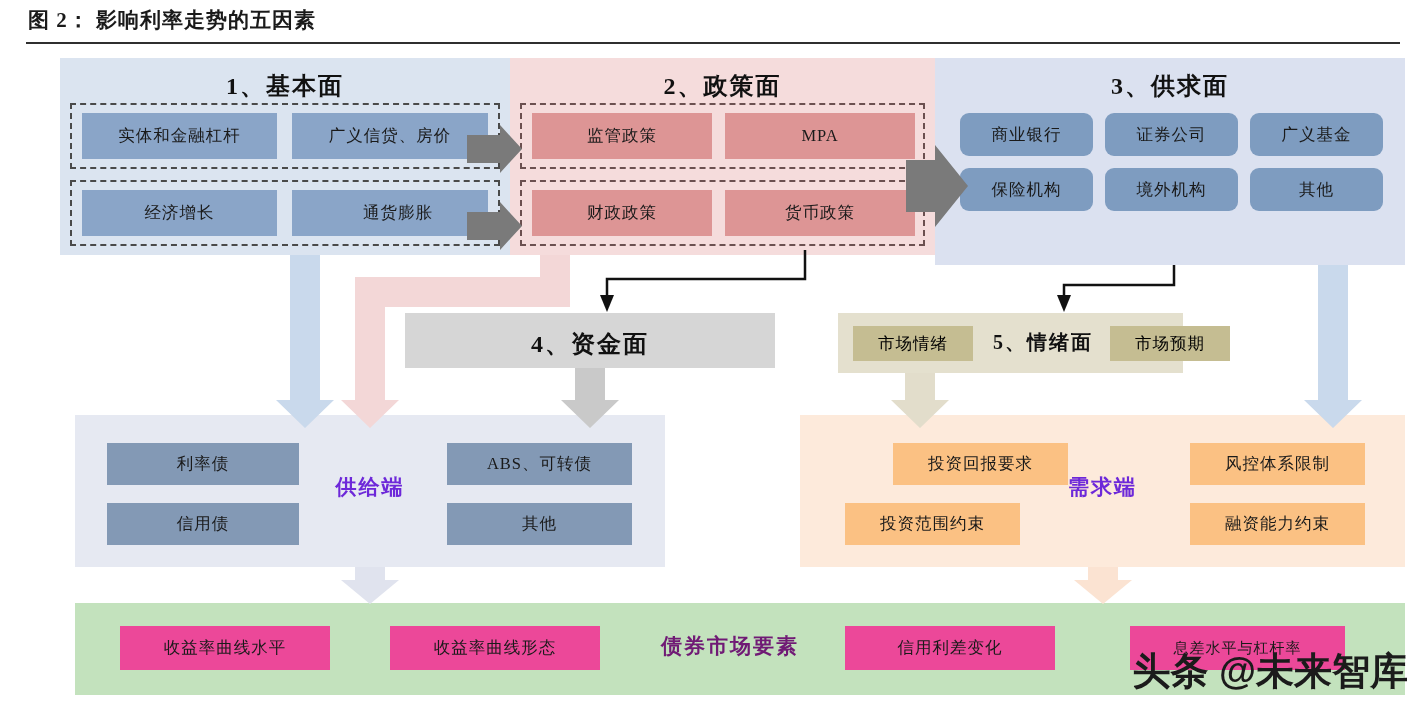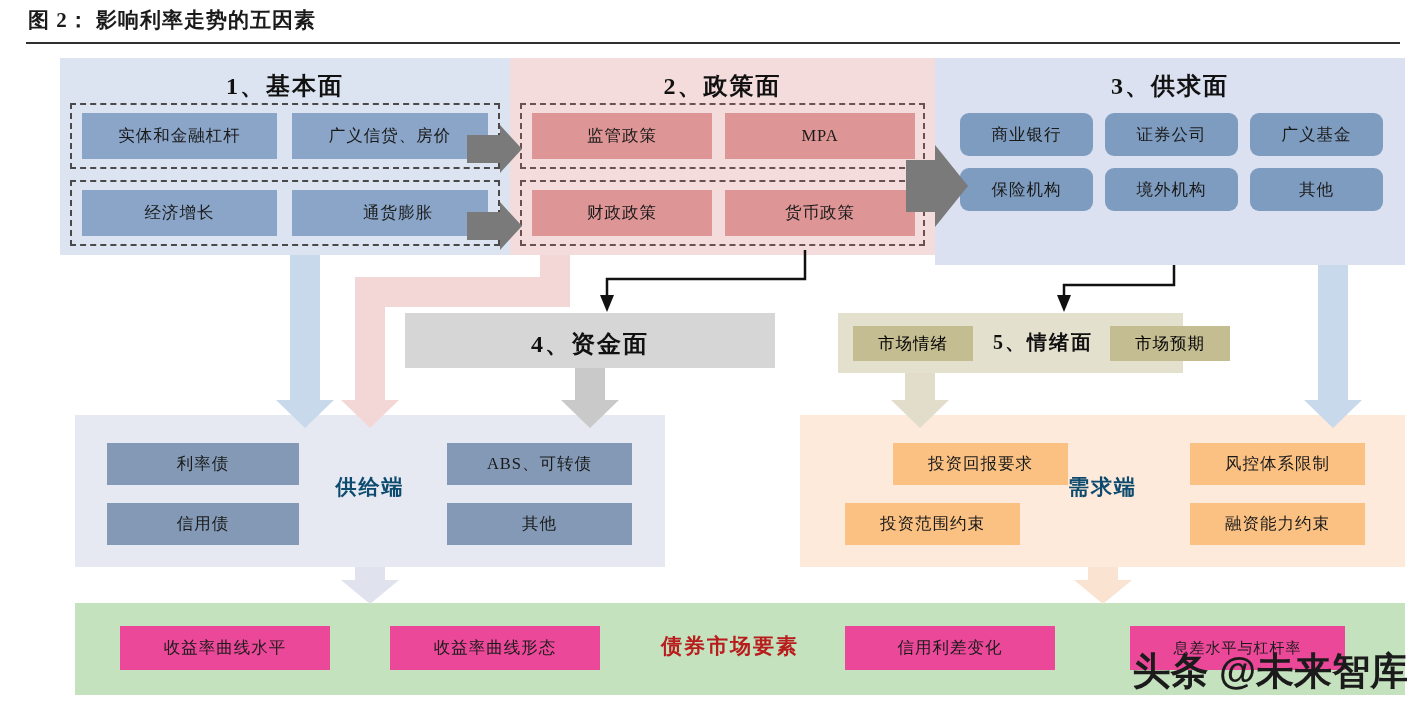--- a/index.html
+++ b/index.html
@@ -58,29 +58,29 @@
   #panel4 { left: 405px; top: 313px; width: 370px; height: 55px; background: #d6d6d6; }
   
   #panel5 { left: 838px; top: 313px; width: 345px; height: 60px; background: #e4e0ce; }
   .olive-chip { background: #c5bd92; color:#000000; }
 
   
   #supply { left: 75px; top: 415px; width: 590px; height: 152px; background: #e6e9f2; }
   #demand { left: 800px; top: 415px; width: 605px; height: 152px; background: #fdeadb; }
   #supply .center-label, #demand .center-label {
     position: absolute; width: 100%; text-align: center; top: 58px;
-    font-size: 21px; font-weight: bold; color: #0c4a6e; letter-spacing: 2px;
+    font-size: 21px; font-weight: bold; color: #6d28d9; letter-spacing: 2px;
   }
   .slate-chip { background: #8399b5; }
   .orange-chip { background: #fbc183; }
 
   
   #bottombar { left: 75px; top: 603px; width: 1330px; height: 92px; background: #c3e2bd; }
   #bottombar .center-label {
-    position: absolute; font-size: 21px; font-weight: bold; color: #b91c1c;
+    position: absolute; font-size: 21px; font-weight: bold; color: #701a75;
     letter-spacing: 2px; top: 29px;
   }
   .green-chip { background: #ec4899; }
 
   
   .arrow { position: absolute; }
   svg { overflow: visible; display: block; }
 
   
   .watermark {

